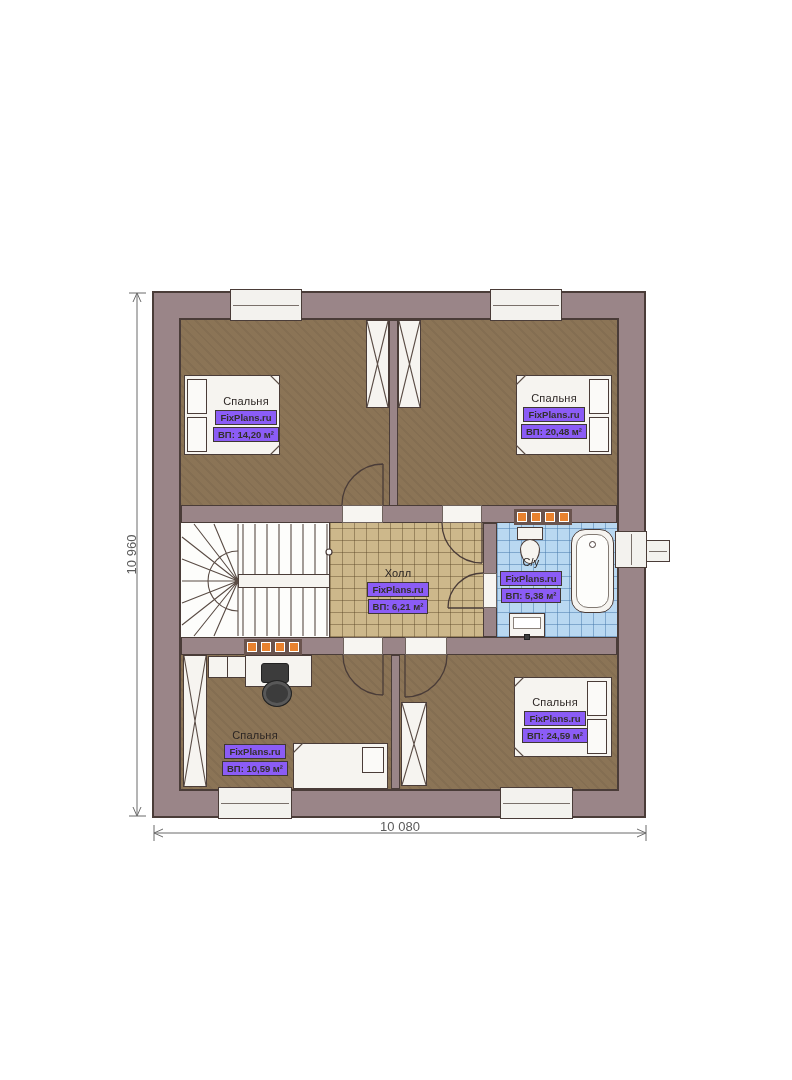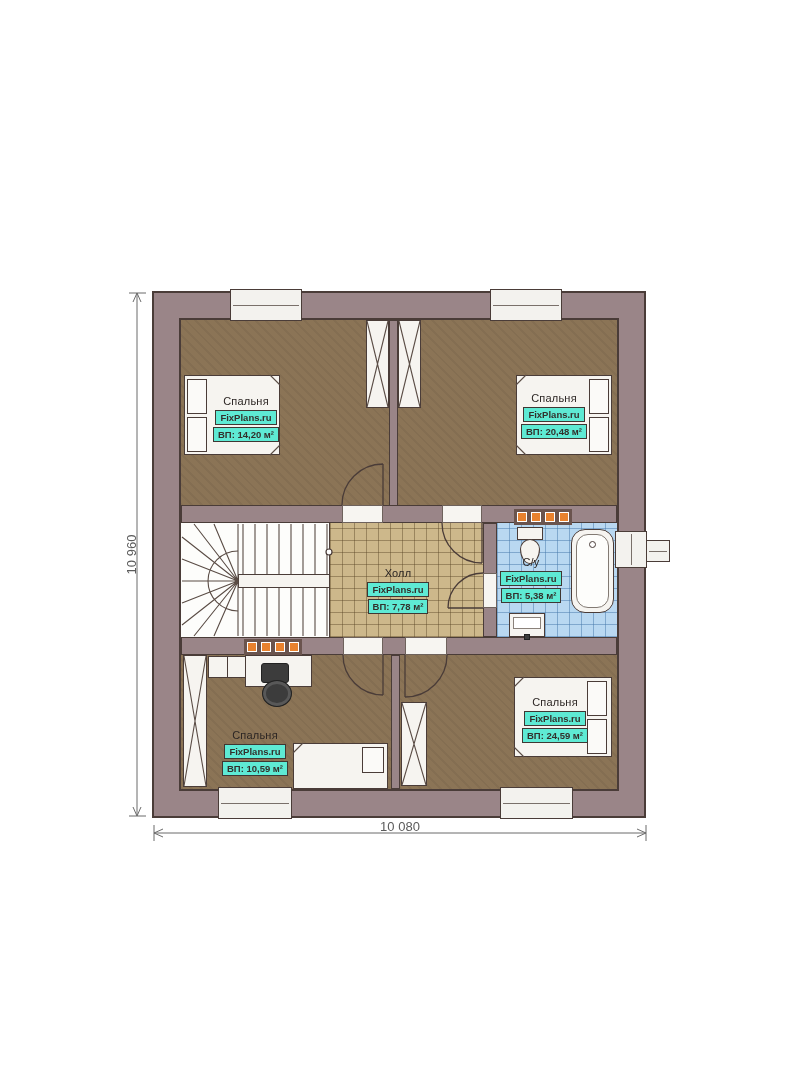--- a/index.html
+++ b/index.html
@@ -21,21 +21,21 @@
   .furn{background:var(--furniture);border:1.5px solid var(--ink);}
   .thin{border-width:1px;}
   .threshold{background:#f7f5f1;border:1px solid #6e625c;}
   .win{background:#f3f2ee;border:1.2px solid var(--ink);}
   .win::after{content:"";position:absolute;left:2px;right:2px;top:50%;border-top:1px solid #79706a;}
   .win-v::after{left:50%;top:2px;bottom:2px;right:auto;border-top:none;border-left:1px solid #79706a;}
   .rad-strip{background:#6a544e;display:flex;gap:4px;padding:3px;align-items:center;}
   .rad-strip .cell{width:10px;height:10px;background:var(--radiator);border:1.5px solid #fff;box-sizing:border-box;}
   .room-label{display:flex;flex-direction:column;align-items:center;gap:2px;z-index:30;}
   .room-name{font-size:11px;font-weight:400;color:#2c2624;letter-spacing:.2px;white-space:nowrap;line-height:1.05;}
-  .lbl-box{background:#5eead4;border:1.5px solid #3f3733;color:#33302c;font-size:9.5px;font-weight:600;
+  .lbl-box{background:#8b5cf6;border:1.5px solid #3f3733;color:#33302c;font-size:9.5px;font-weight:600;
            padding:1px 4px;white-space:nowrap;line-height:1.2;}
   .dark{background:#3c3c3c;border:1px solid #222;}
   .dim-text{font-size:13px;color:var(--dim);text-align:center;white-space:nowrap;}
   svg.overlay{position:absolute;left:0;top:0;pointer-events:none;z-index:25;}
   .ln{stroke:var(--ink);stroke-width:1.3;fill:none;}
   .ln-thin{stroke:#5a4c45;stroke-width:1.1;fill:none;}
   .dimln{stroke:#6b6b6b;stroke-width:1;fill:none;}
   .cabinet::after{content:"";position:absolute;left:50%;top:0;bottom:0;border-left:1px solid var(--ink);}
   .sink-inner{position:absolute;left:3px;right:3px;top:3px;bottom:7px;border:1px solid #8a817a;background:#fff;}
 </style>
@@ -171,21 +171,21 @@
     <div class="lbl-box">ВП: 14,20 м²</div>
   </div>
   <div class="abs room-label" style="left:512px;top:393px;width:84px;">
     <div class="room-name">Спальня</div>
     <div class="lbl-box">FixPlans.ru</div>
     <div class="lbl-box">ВП: 20,48 м²</div>
   </div>
   <div class="abs room-label" style="left:356px;top:568px;width:84px;">
     <div class="room-name">Холл</div>
     <div class="lbl-box">FixPlans.ru</div>
-    <div class="lbl-box">ВП: 7,78 м²</div>
+    <div class="lbl-box">ВП: 6,21 м²</div>
   </div>
   <div class="abs room-label" style="left:489px;top:557px;width:84px;">
     <div class="room-name">С/у</div>
     <div class="lbl-box">FixPlans.ru</div>
     <div class="lbl-box">ВП: 5,38 м²</div>
   </div>
   <div class="abs room-label" style="left:212px;top:730px;width:86px;">
     <div class="room-name">Спальня</div>
     <div class="lbl-box">FixPlans.ru</div>
     <div class="lbl-box">ВП: 10,59 м²</div>

